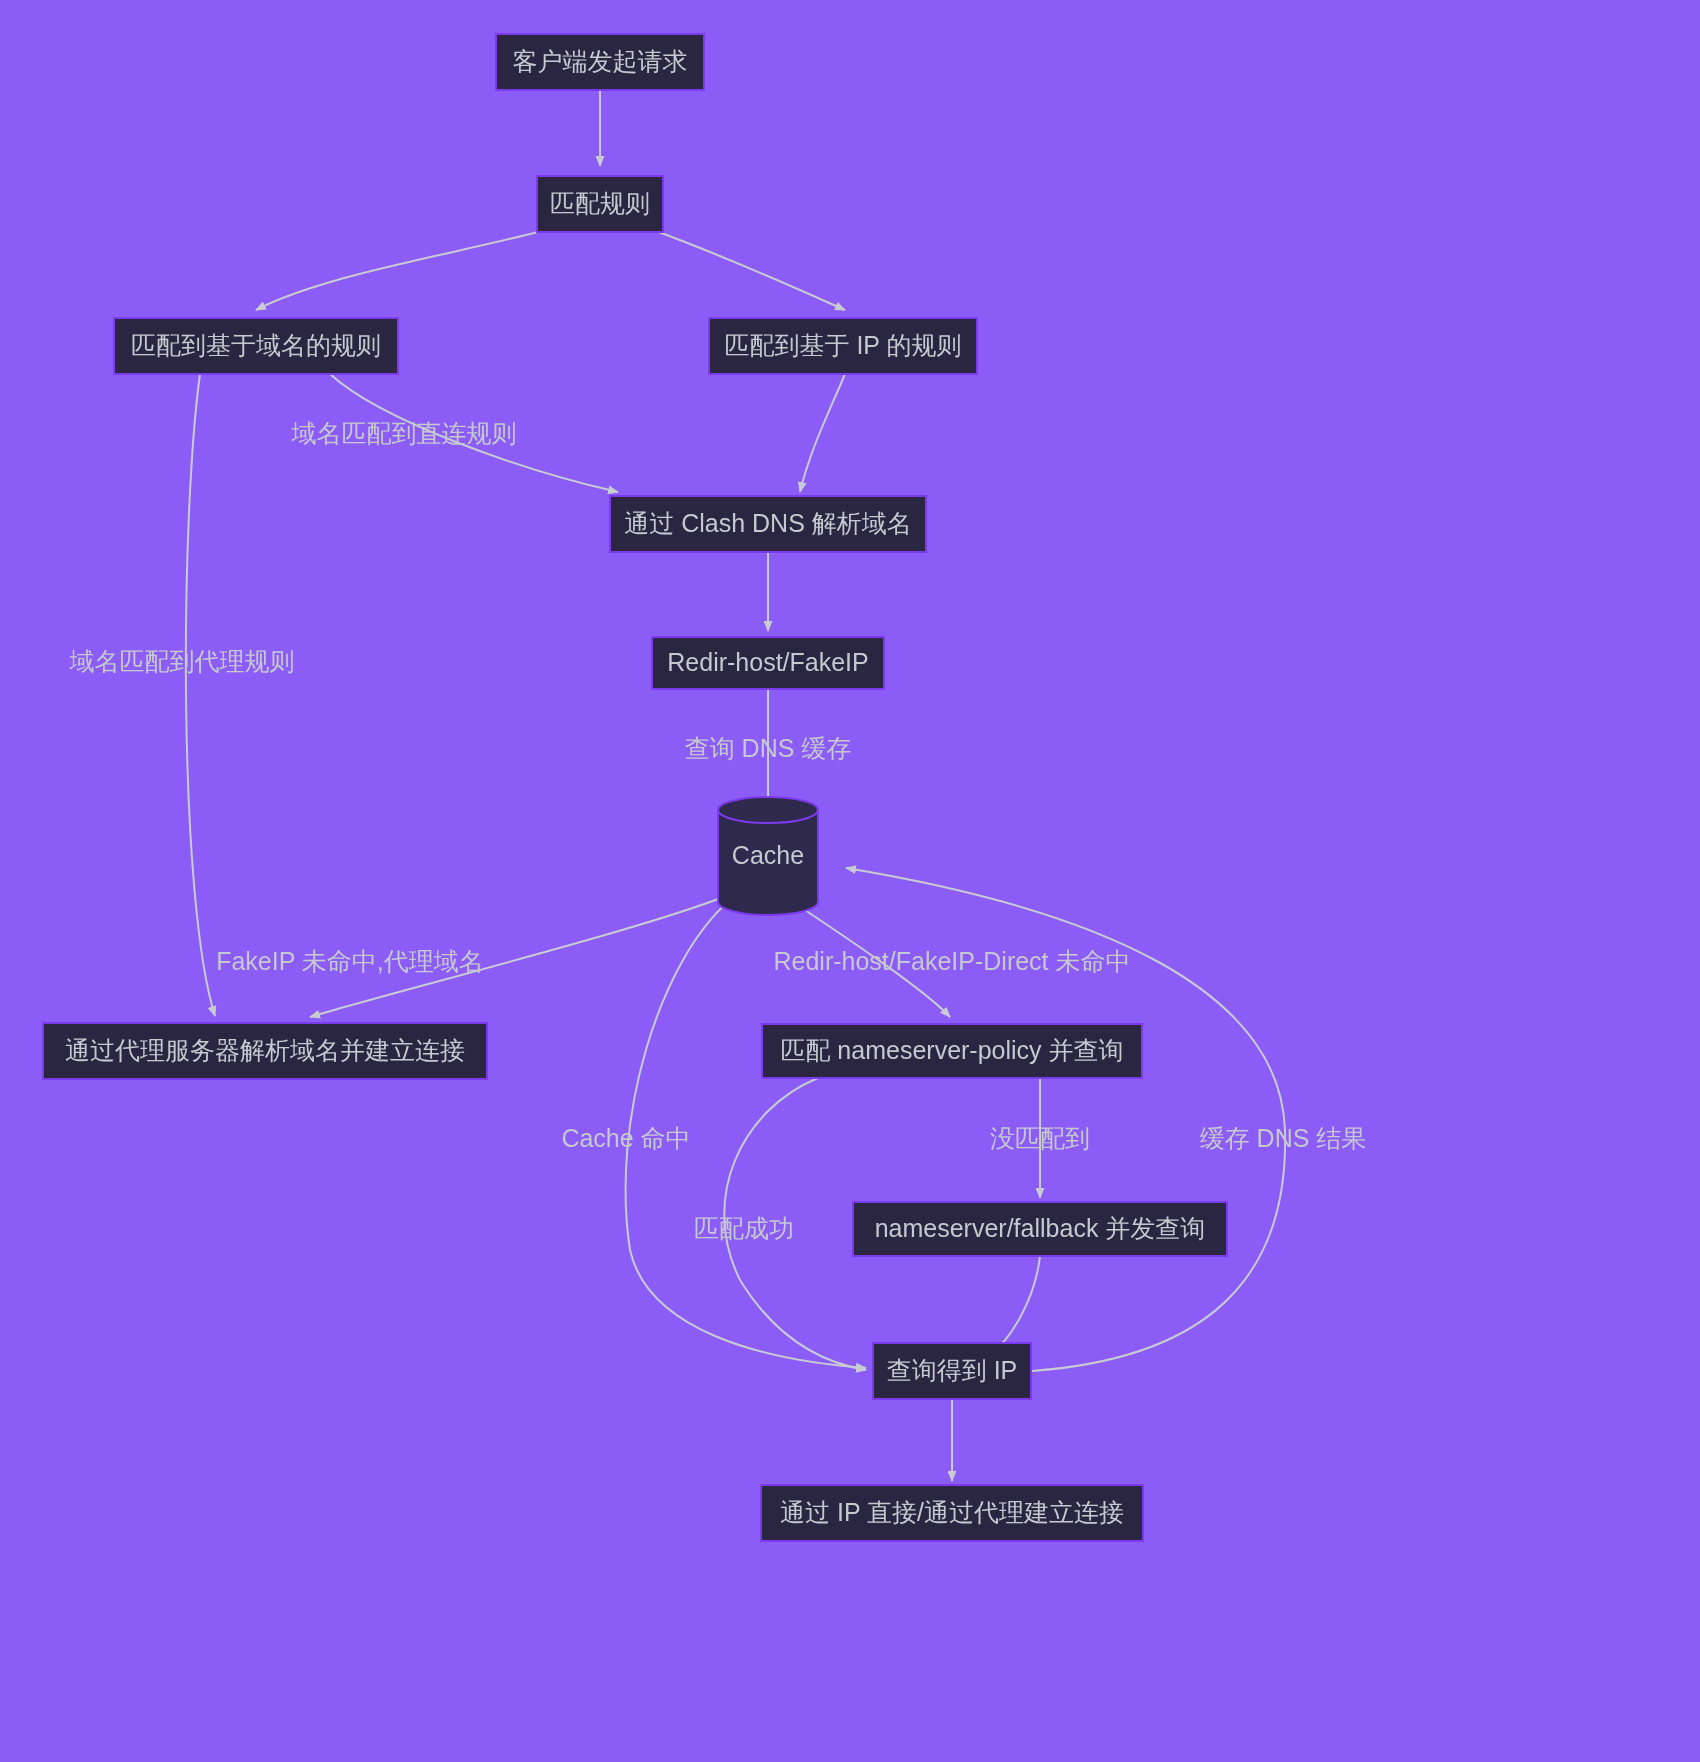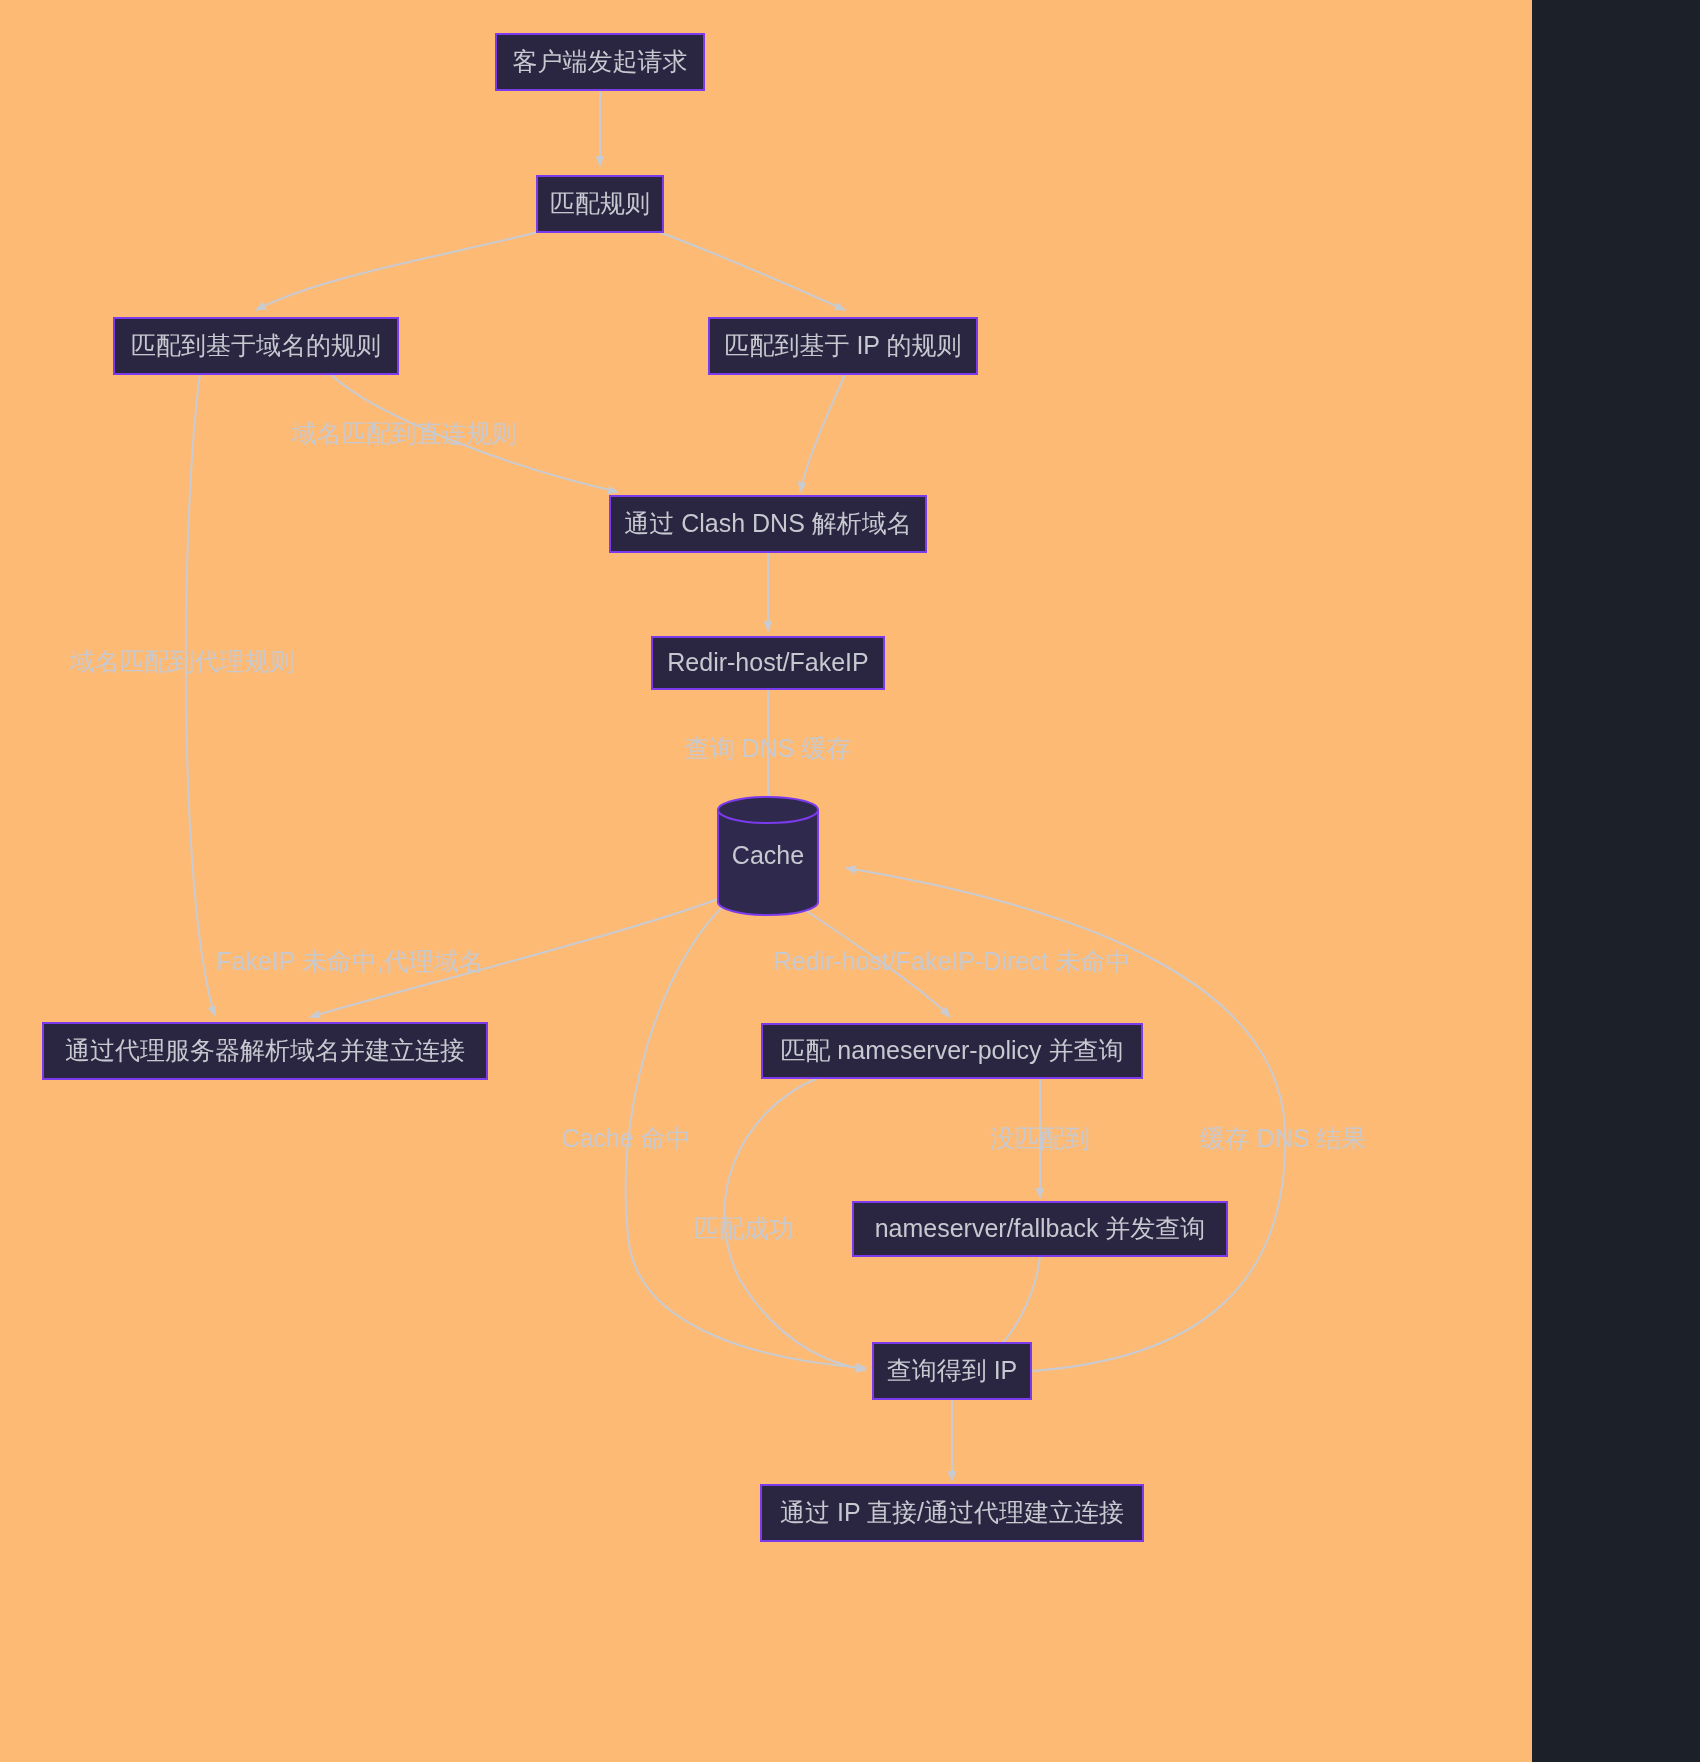--- a/index.html
+++ b/index.html
@@ -8,23 +8,23 @@
     background: #1c2029;
   }
   body {
     width: 1700px;
     height: 1762px;
     font-family: "Liberation Sans", sans-serif;
     overflow: hidden;
   }
   #diagram-root {
     position: relative;
-    width: 1532px;
+    width: 1700px;
     height: 1762px;
-    background: #fdba74;
+    background: #8b5cf6;
   }
   svg.flow {
     position: absolute;
     top: 0;
     left: 0;
     width: 1700px;
     height: 1762px;
     display: block;
   }
   .node-rect {

